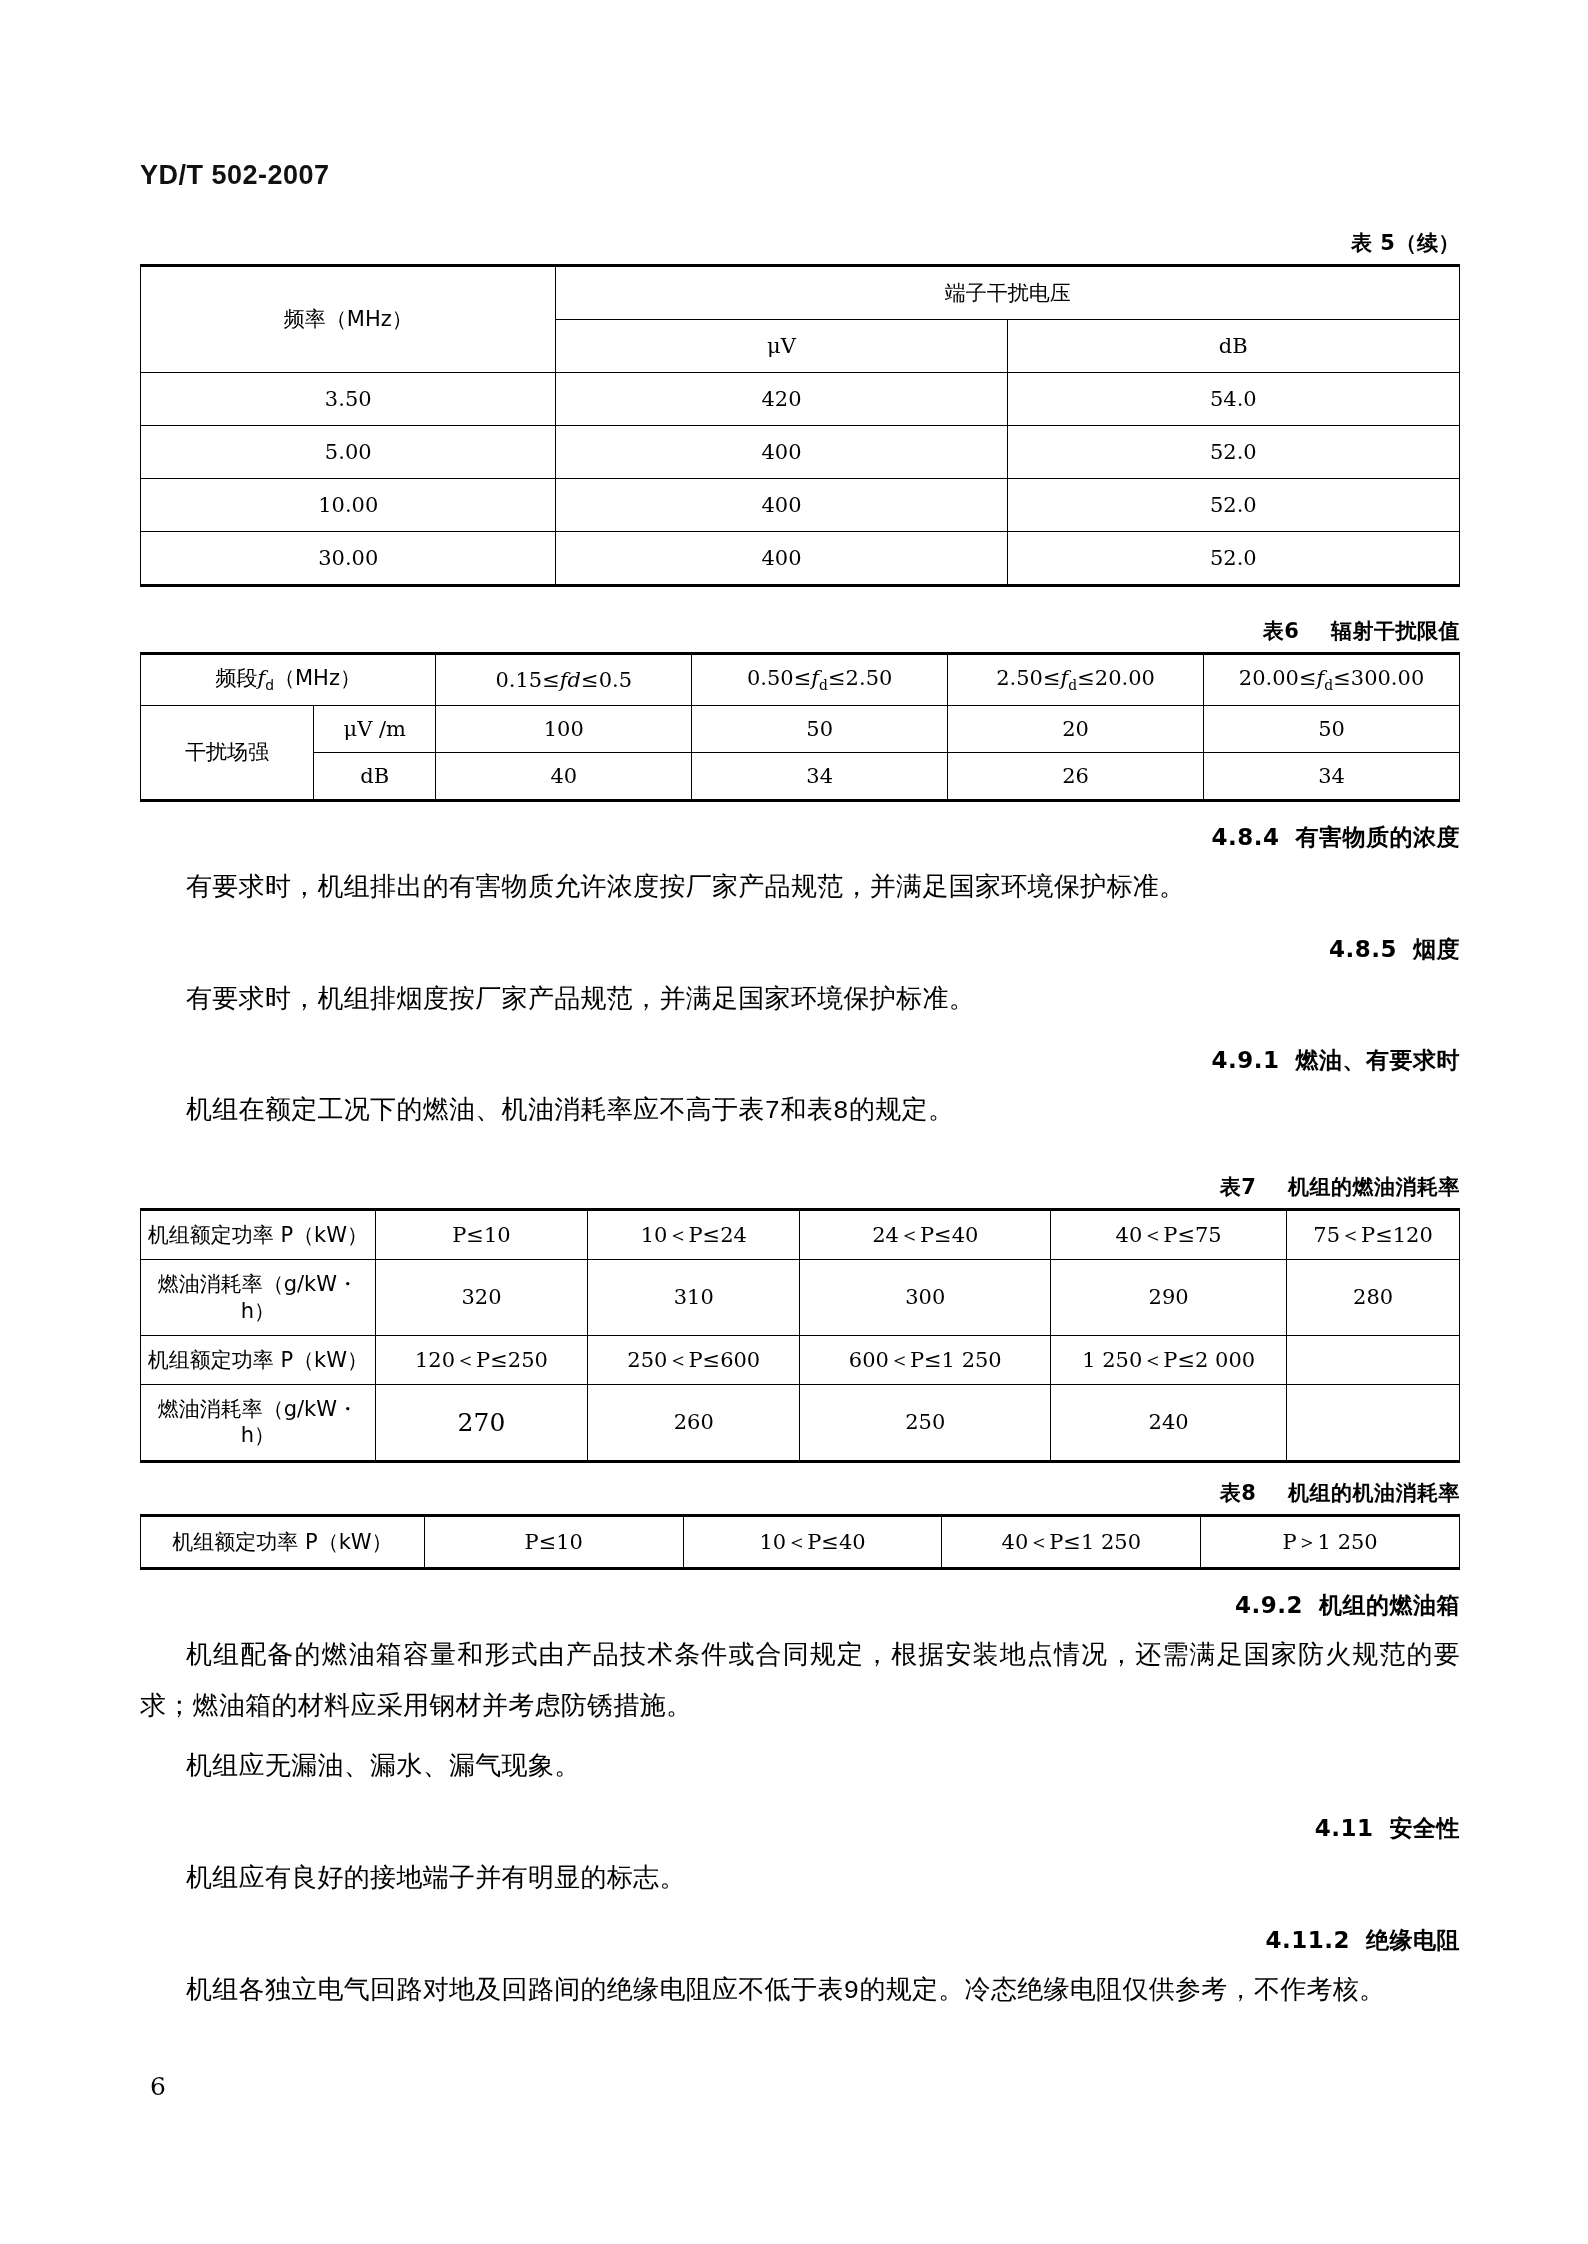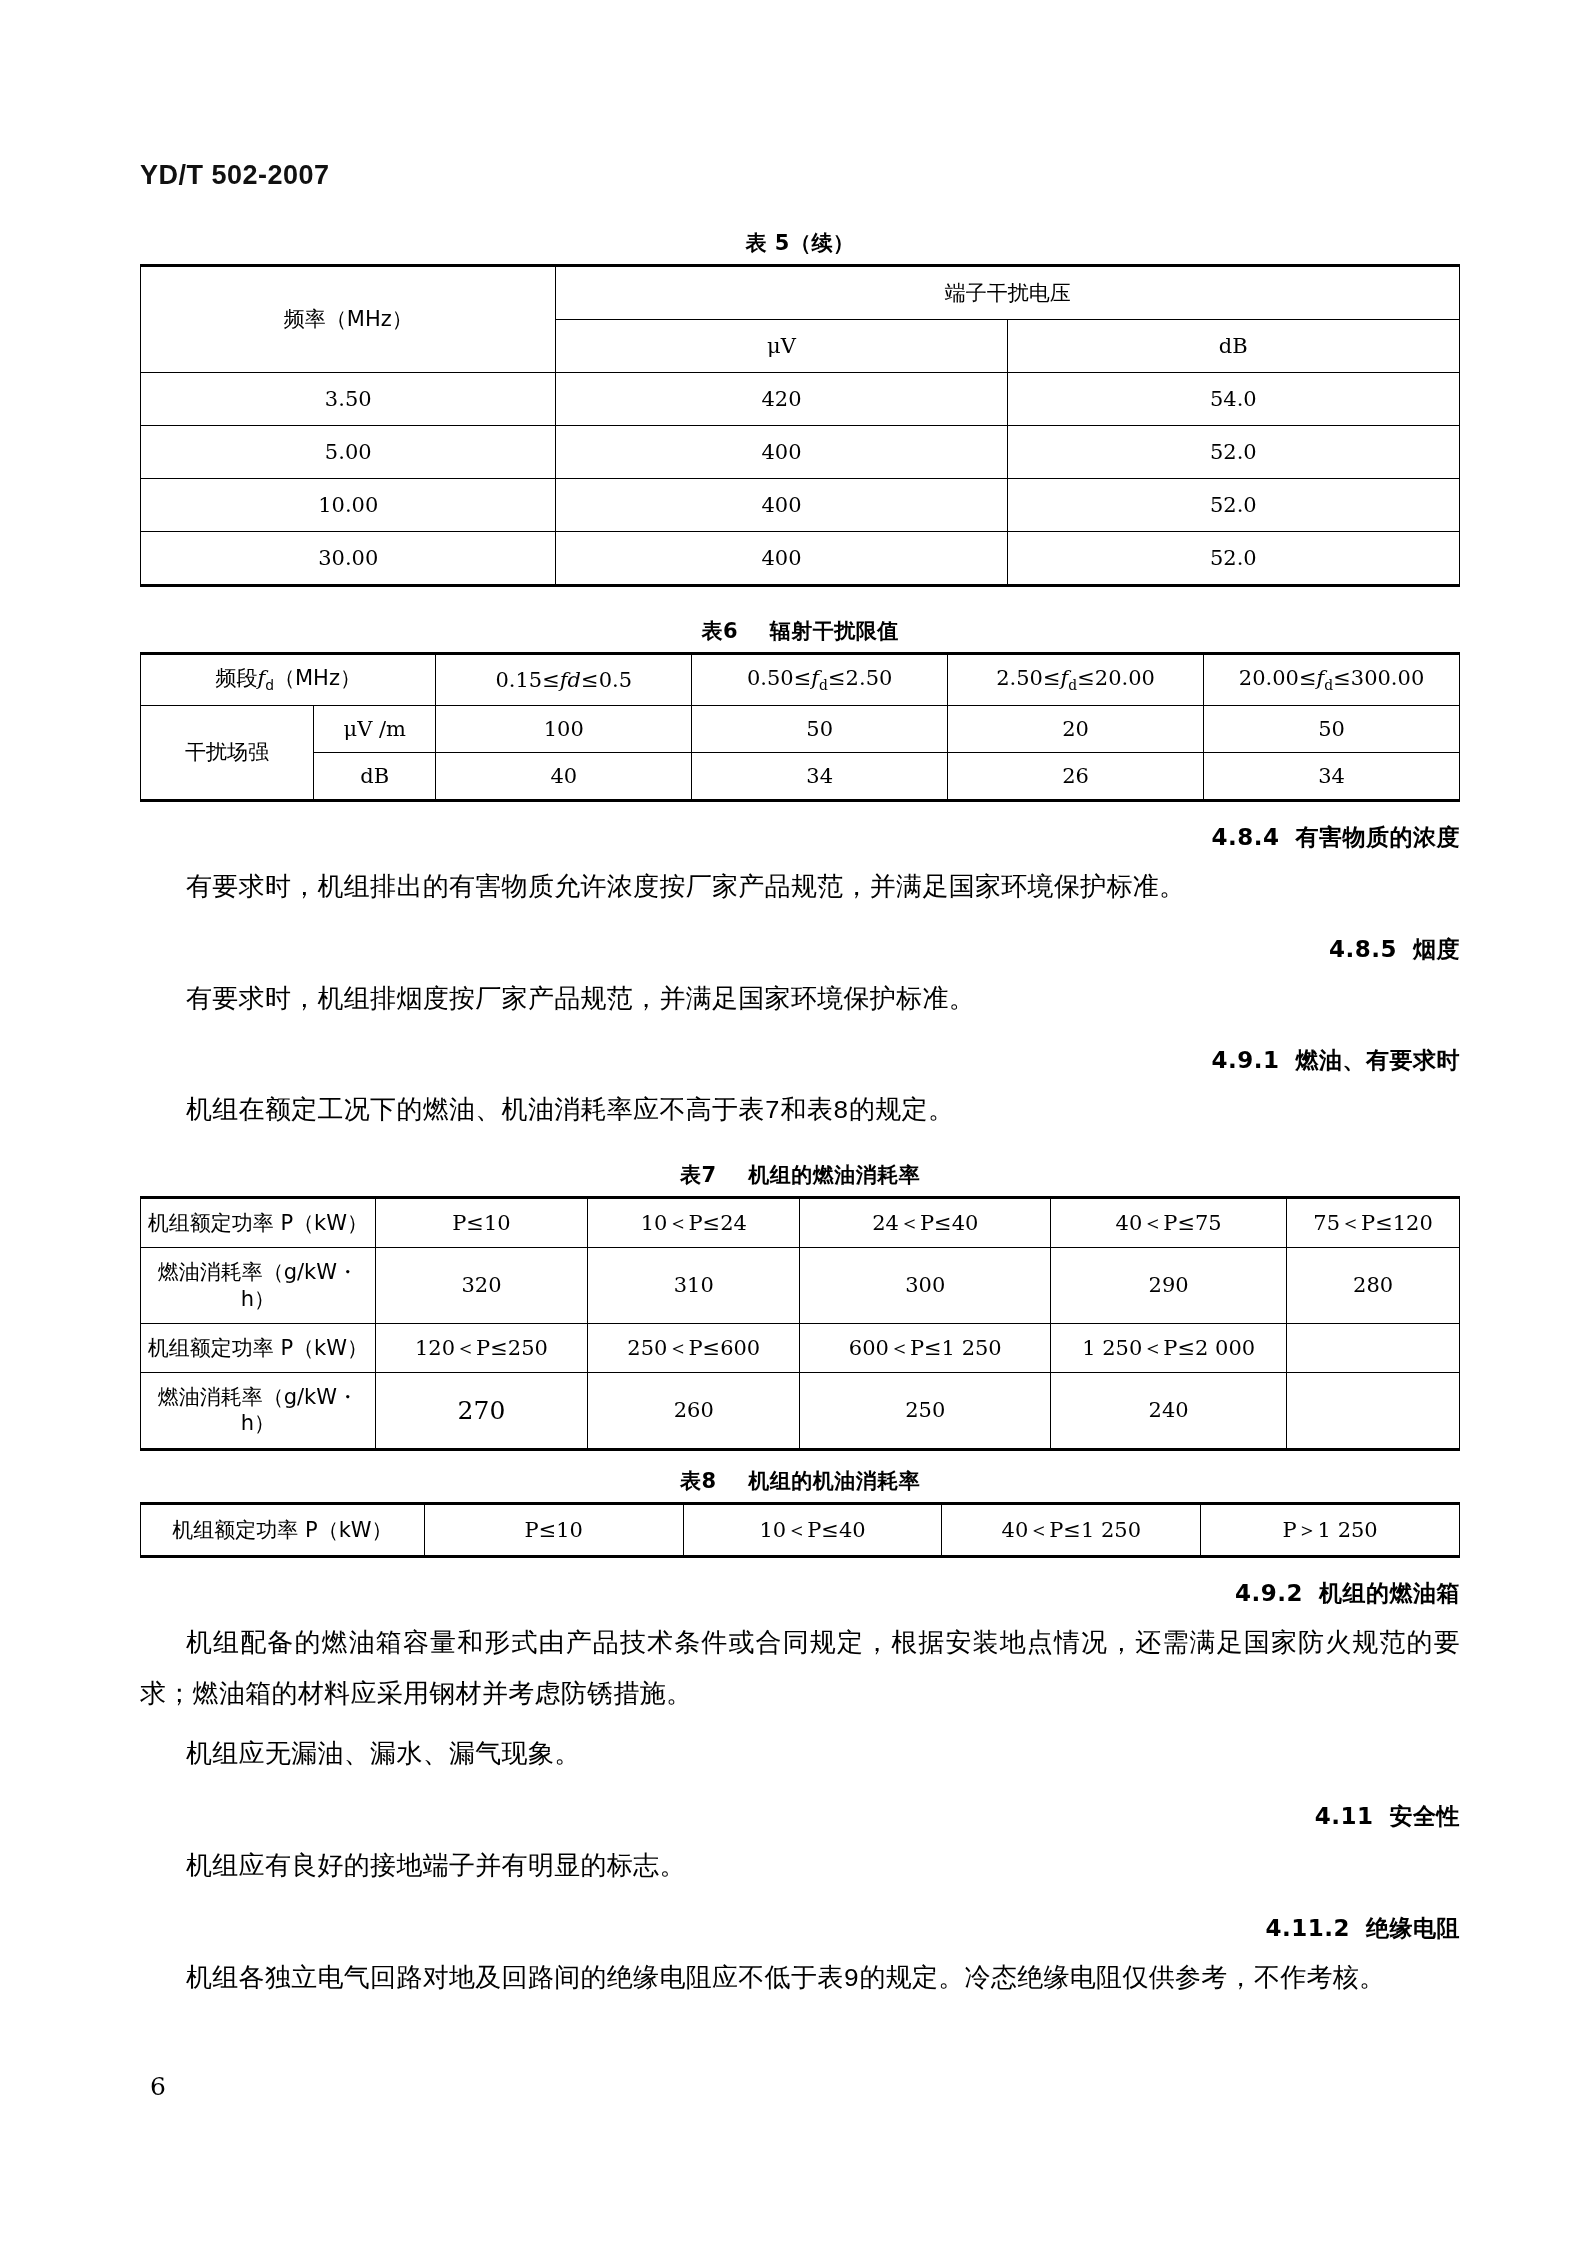--- a/index.html
+++ b/index.html
@@ -33,25 +33,25 @@
   .doc-header {
     font-family: "Liberation Sans", "DejaVu Sans", sans-serif;
     font-size: 27px;
     font-weight: bold;
     letter-spacing: 0.5px;
     margin: 0 0 38px 0;
     color: #111;
   }
   
   .tbl-caption {
-    text-align: center;
+    text-align: right;
     font-family: "DejaVu Sans", "Liberation Sans", sans-serif;
     font-size: 21px;
     font-weight: bold;
-    margin: 4px 0 7px 0;
+    margin: 16px 0 7px 0;
     letter-spacing: 0.5px;
   }
   .tbl-caption .cap-gap { display: inline-block; width: 16px; }
 
   
   table.doc-table {
     border-collapse: collapse;
     width: 100%;
     table-layout: fixed;
     font-size: 21px;

